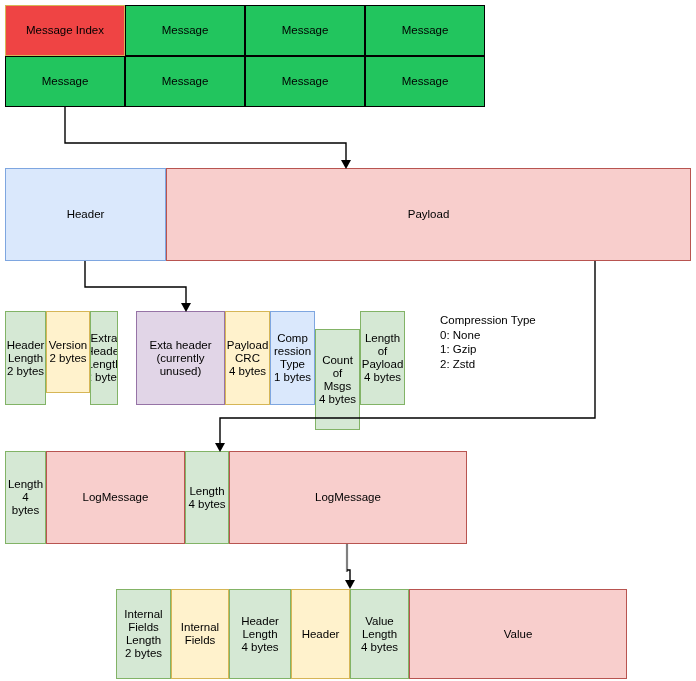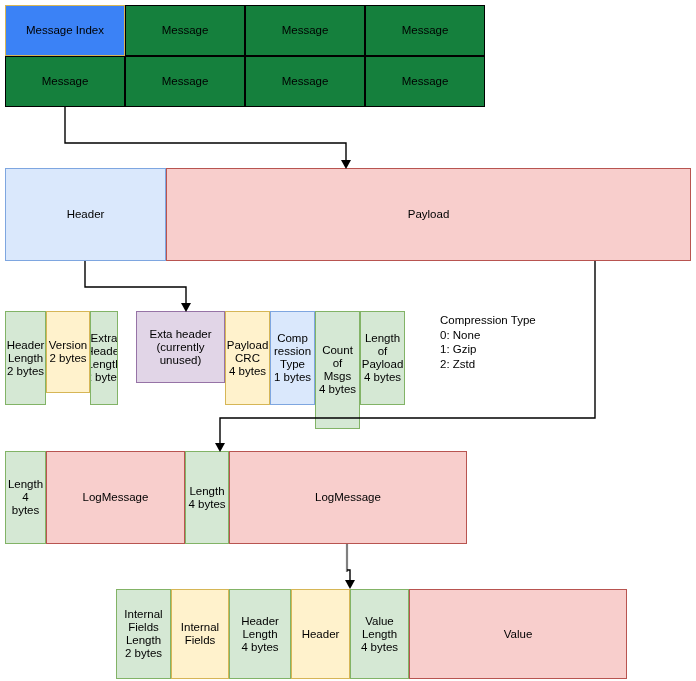--- a/index.html
+++ b/index.html
@@ -21,22 +21,22 @@
     align-items:center;
     justify-content:center;
     text-align:center;
     font-size:11.5px;
     line-height:13px;
     letter-spacing:0px;
     padding:1px 2px;
     white-space:pre-line;
     overflow:hidden;
   }
-  .white{background:#15803d;border:1px solid #000000;}
-  .orange{background:#3b82f6;border:1px solid #d6b656;}
+  .white{background:#22c55e;border:1px solid #000000;}
+  .orange{background:#ef4444;border:1px solid #d6b656;}
   .blue{background:#dae8fc;border:1px solid #7ea6e0;}
   .pink{background:#f8cecc;border:1px solid #b85450;}
   .green{background:#d5e8d4;border:1px solid #82b366;}
   .yellow{background:#fff2cc;border:1px solid #d6b656;}
   .purple{background:#e1d5e7;border:1px solid #9673a6;}
 
   .legend{
     position:absolute;
     font-size:11.5px;
     line-height:14.5px;
@@ -69,31 +69,31 @@
 
   <div class="box green" style="left:5px;top:311px;width:41px;height:94px;">Header
 Length
 2 bytes</div>
   <div class="box yellow" style="left:46px;top:311px;width:44px;height:82px;">Version
 2 bytes</div>
   <div class="box green" style="left:90px;top:311px;width:28px;height:94px;">Extra
 Header
 Length
 2 bytes</div>
-  <div class="box purple" style="left:136px;top:311px;width:89px;height:72px;">Exta header
+  <div class="box purple" style="left:136px;top:311px;width:89px;height:94px;">Exta header
 (currently
 unused)</div>
   <div class="box yellow" style="left:225px;top:311px;width:45px;height:94px;">Payload
 CRC
 4 bytes</div>
   <div class="box blue" style="left:270px;top:311px;width:45px;height:94px;">Comp
 ression
 Type
 1 bytes</div>
-  <div class="box green" style="left:315px;top:311px;width:45px;height:118px;">Count
+  <div class="box green" style="left:315px;top:329px;width:45px;height:101px;">Count
 of Msgs
 4 bytes</div>
   <div class="box green" style="left:360px;top:311px;width:45px;height:94px;">Length
 of
 Payload
 4 bytes</div>
 
   <div class="legend" style="left:440px;top:313px;width:200px;">Compression Type
 0: None
 1: Gzip

